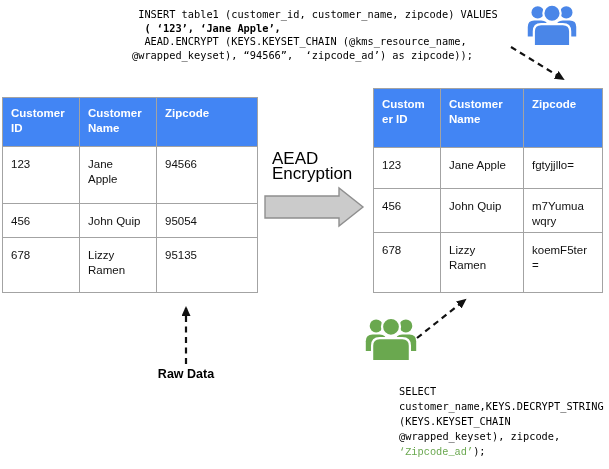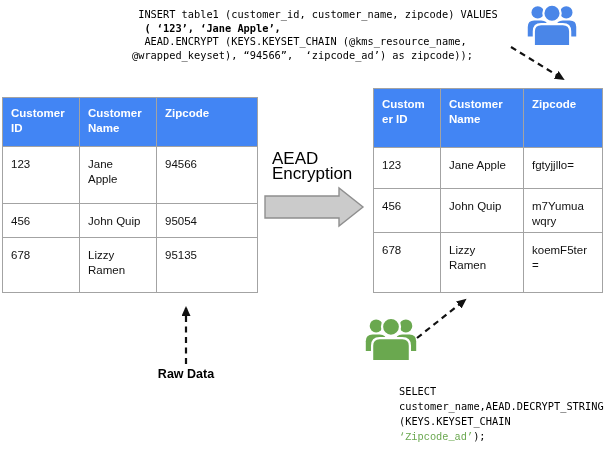--- a/index.html
+++ b/index.html
@@ -164,15 +164,15 @@
     <circle class="pp" cx="13.5" cy="12" r="7.2"></circle>
     <path class="pp" d="M2,40 V29 Q2,21.5 9.5,21.5 H17.5 Q25,21.5 25,29 V40 Z"></path>
     <circle class="pp" cx="46.5" cy="12" r="7.2"></circle>
     <path class="pp" d="M35,40 V29 Q35,21.5 42.5,21.5 H50.5 Q58,21.5 58,29 V40 Z"></path>
     <circle class="pp front" cx="30" cy="13" r="10"></circle>
     <path class="pp front" d="M9,51 V34 Q9,25.5 17.5,25.5 H42.5 Q51,25.5 51,34 V51 Z"></path>
   </svg>
 
   <div class="rawdata-label">Raw Data</div>
 
-  <pre class="code select-code"><span class="ln">SELECT</span><span class="ln">customer_name,AEAD.DECRYPT_STRING</span><span class="ln">(KEYS.KEYSET_CHAIN</span><span class="ln"><span class="green">‘Zipcode_ad’</span><span>);</span></span></pre>
+  <pre class="code select-code"><span class="ln">SELECT</span><span class="ln">customer_name,KEYS.DECRYPT_STRING</span><span class="ln">(KEYS.KEYSET_CHAIN</span><span class="ln">@wrapped_keyset), zipcode,</span><span class="ln"><span class="green">‘Zipcode_ad’</span><span>);</span></span></pre>
 
 </div>
 
 </body></html>

